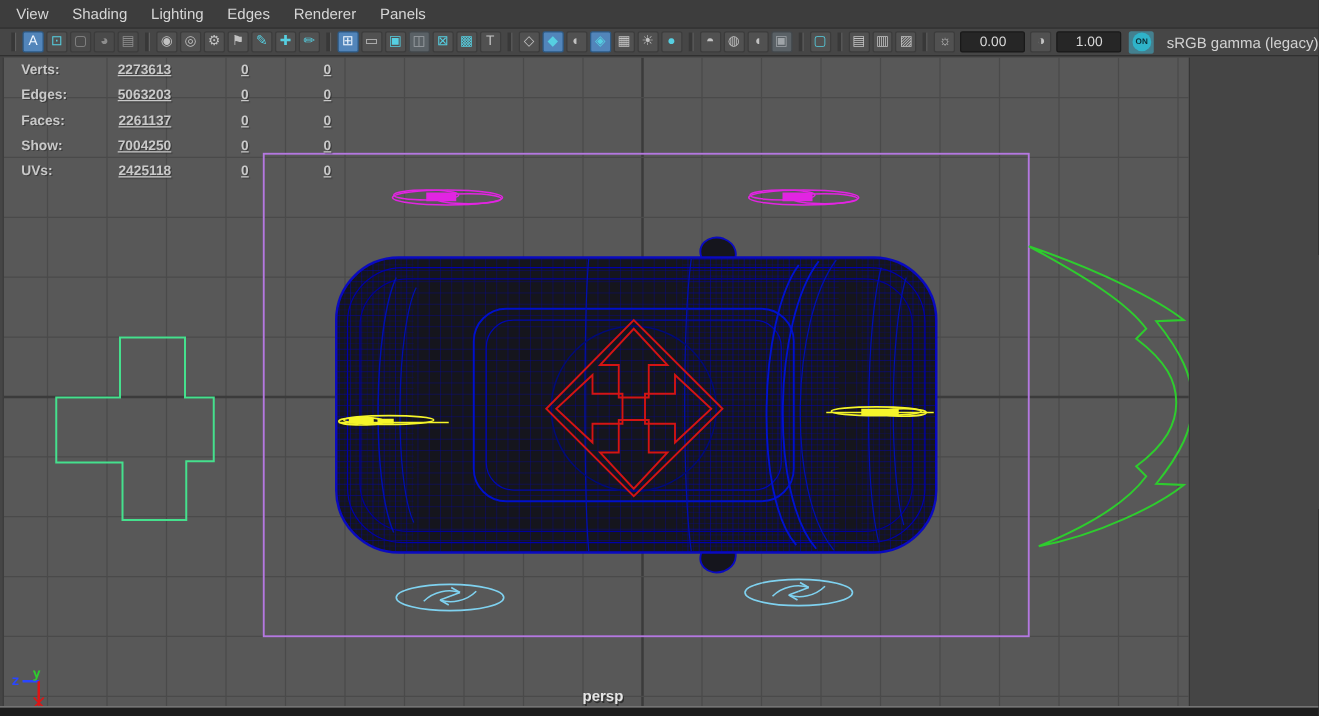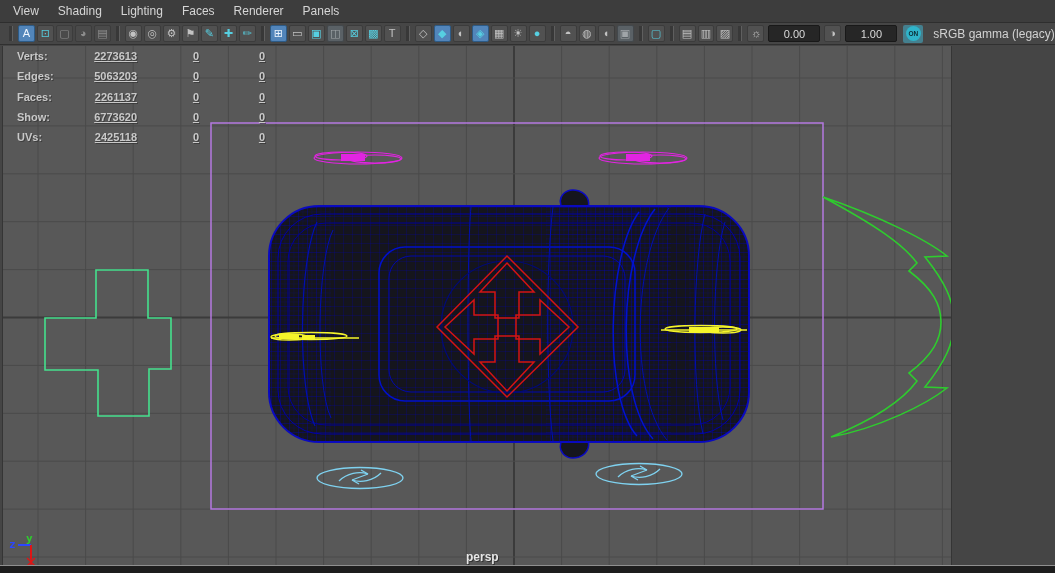--- a/index.html
+++ b/index.html
@@ -52,21 +52,21 @@
 </style>
 </head>
 <body>
 
 <div class="app">
 
   <div class="menubar">
       <span class="menu-item">View</span>
       <span class="menu-item">Shading</span>
       <span class="menu-item">Lighting</span>
-      <span class="menu-item">Faces</span>
+      <span class="menu-item">Edges</span>
       <span class="menu-item">Renderer</span>
       <span class="menu-item">Panels</span>
     </div>
 
   <div class="toolbar">
       <span class="tb-sep"></span>
       <span class="tb-icon active">A</span>
       <span class="tb-icon teal">⊡</span>
       <span class="tb-icon dim">▢</span>
       <span class="tb-icon dim">◕</span>
@@ -257,21 +257,21 @@
           <span class="hud-num">0</span>
         </div>
         <div class="hud-row">
           <span class="hud-label">Faces:</span>
           <span class="hud-num">2261137</span>
           <span class="hud-num">0</span>
           <span class="hud-num">0</span>
         </div>
         <div class="hud-row">
           <span class="hud-label">Show:</span>
-          <span class="hud-num">6773620</span>
+          <span class="hud-num">7004250</span>
           <span class="hud-num">0</span>
           <span class="hud-num">0</span>
         </div>
         <div class="hud-row">
           <span class="hud-label">UVs:</span>
           <span class="hud-num">2425118</span>
           <span class="hud-num">0</span>
           <span class="hud-num">0</span>
         </div>
       </div>

